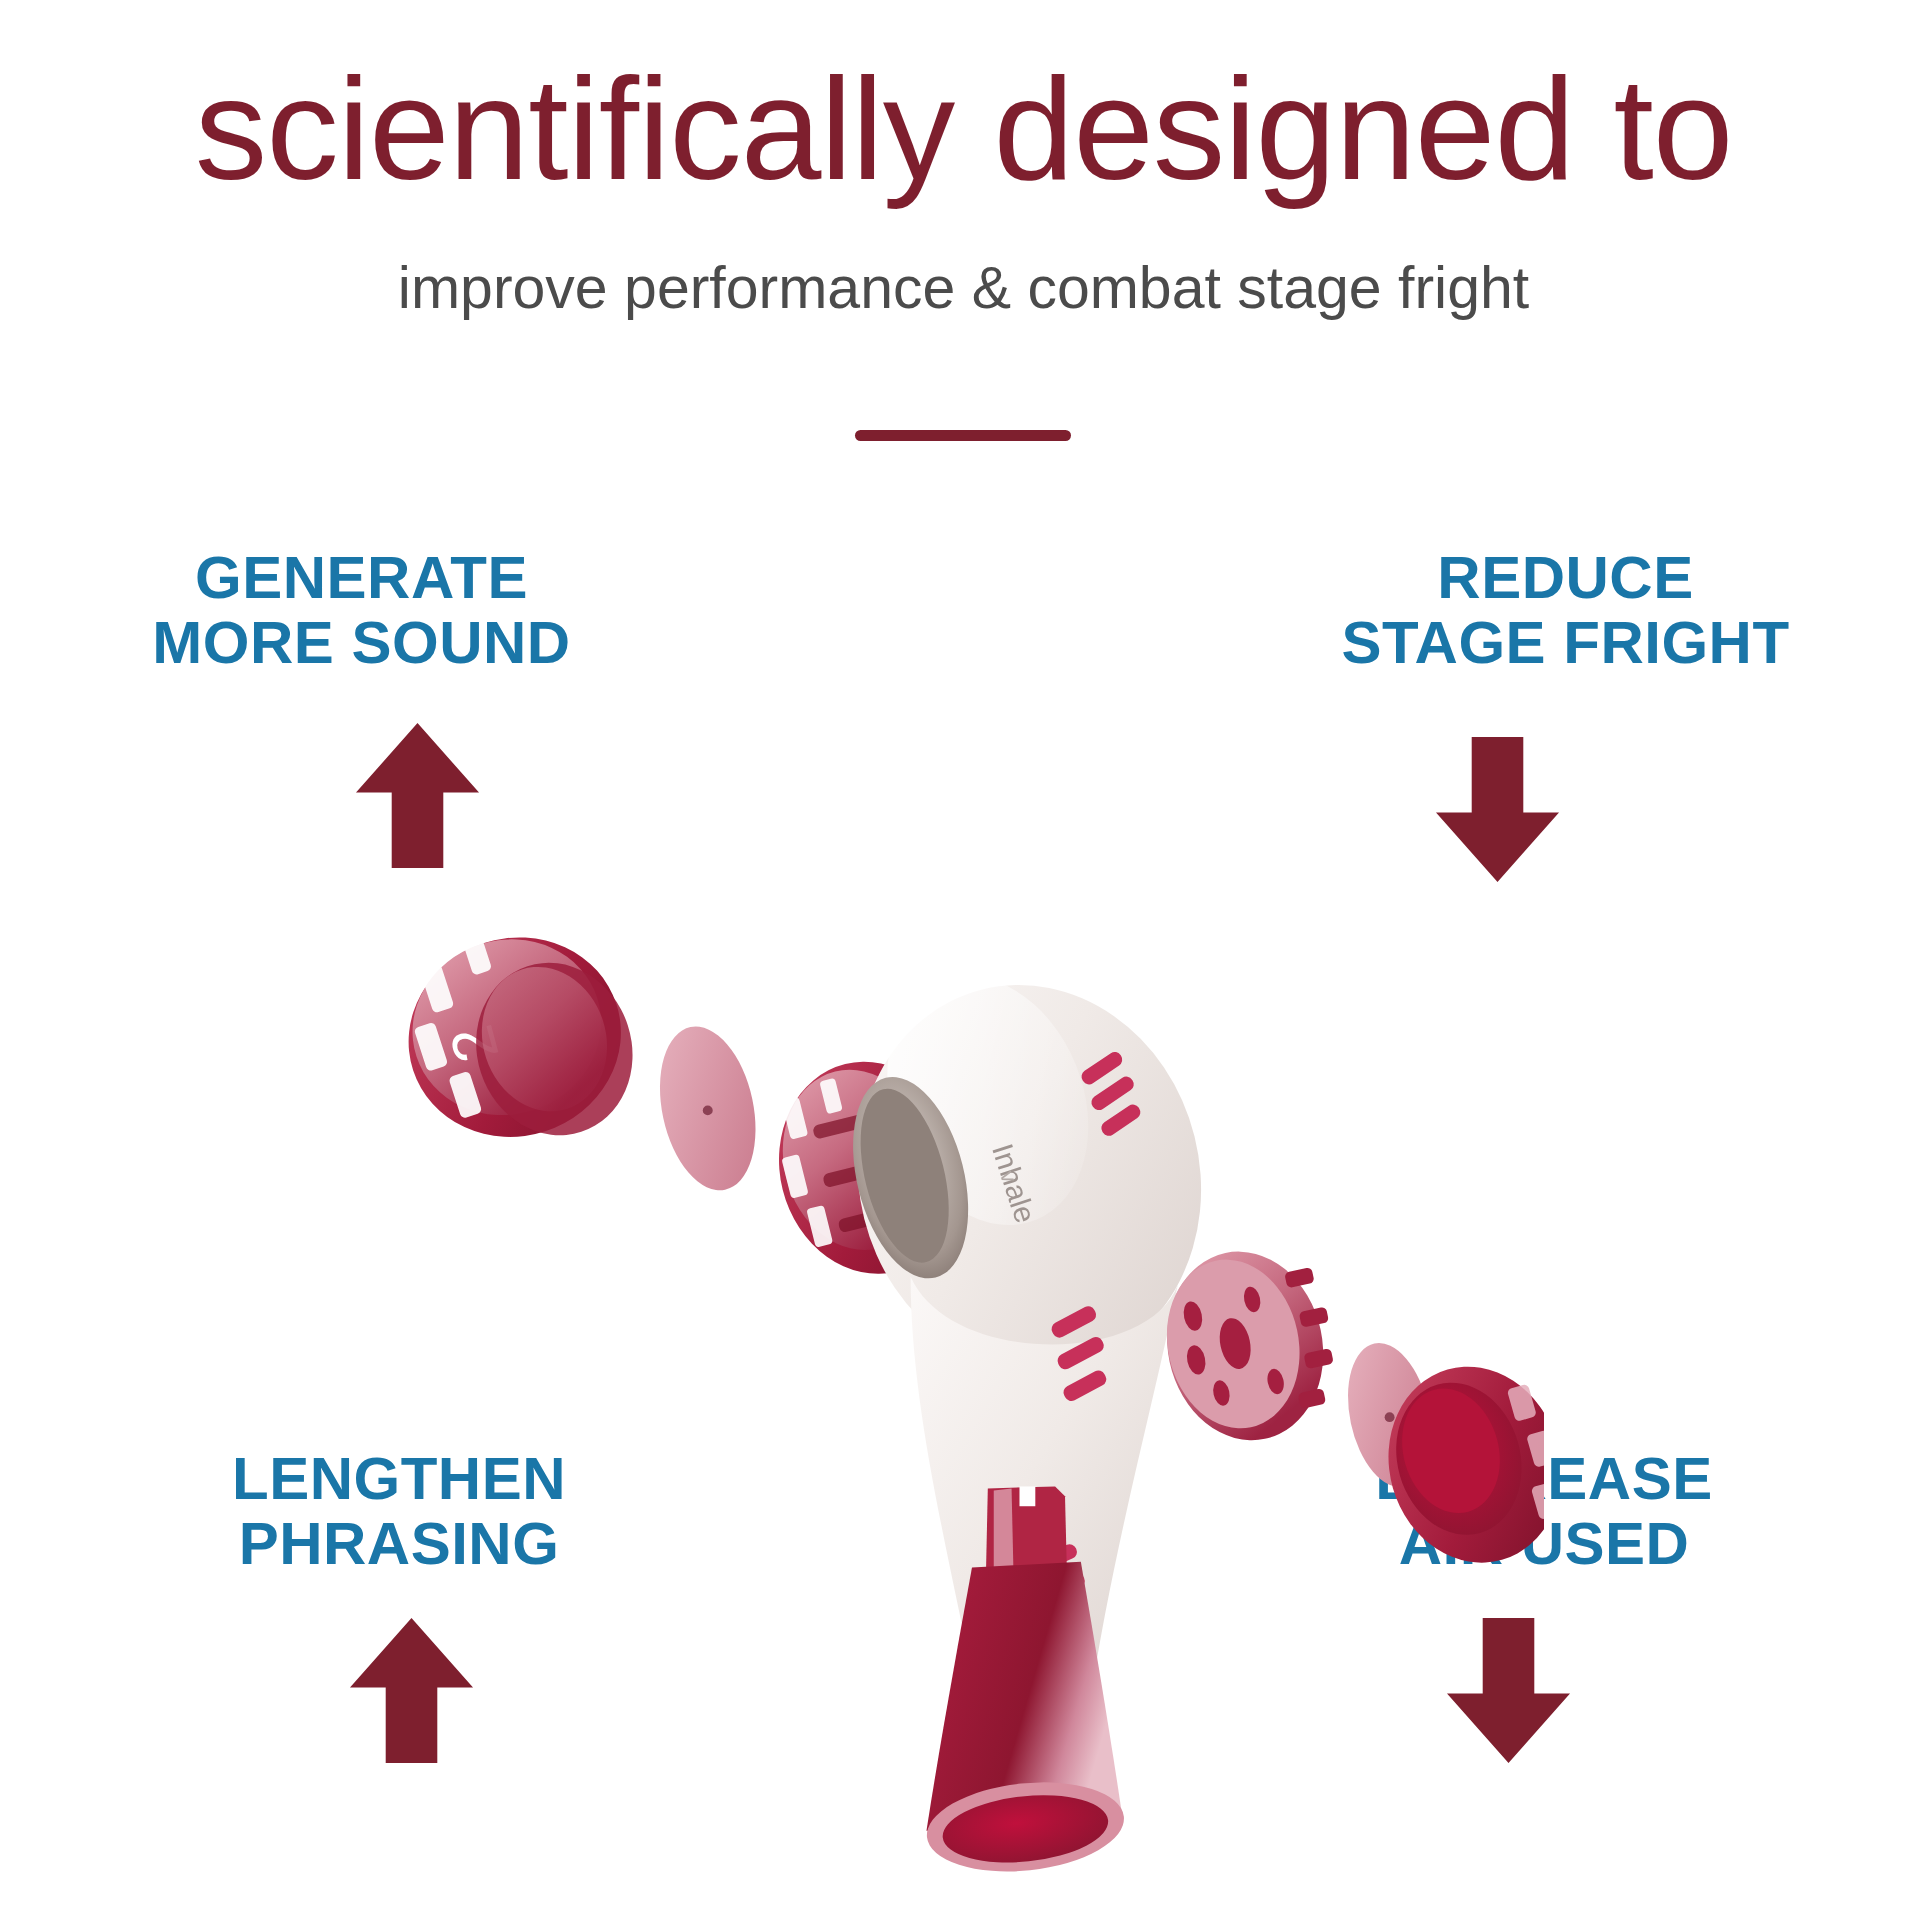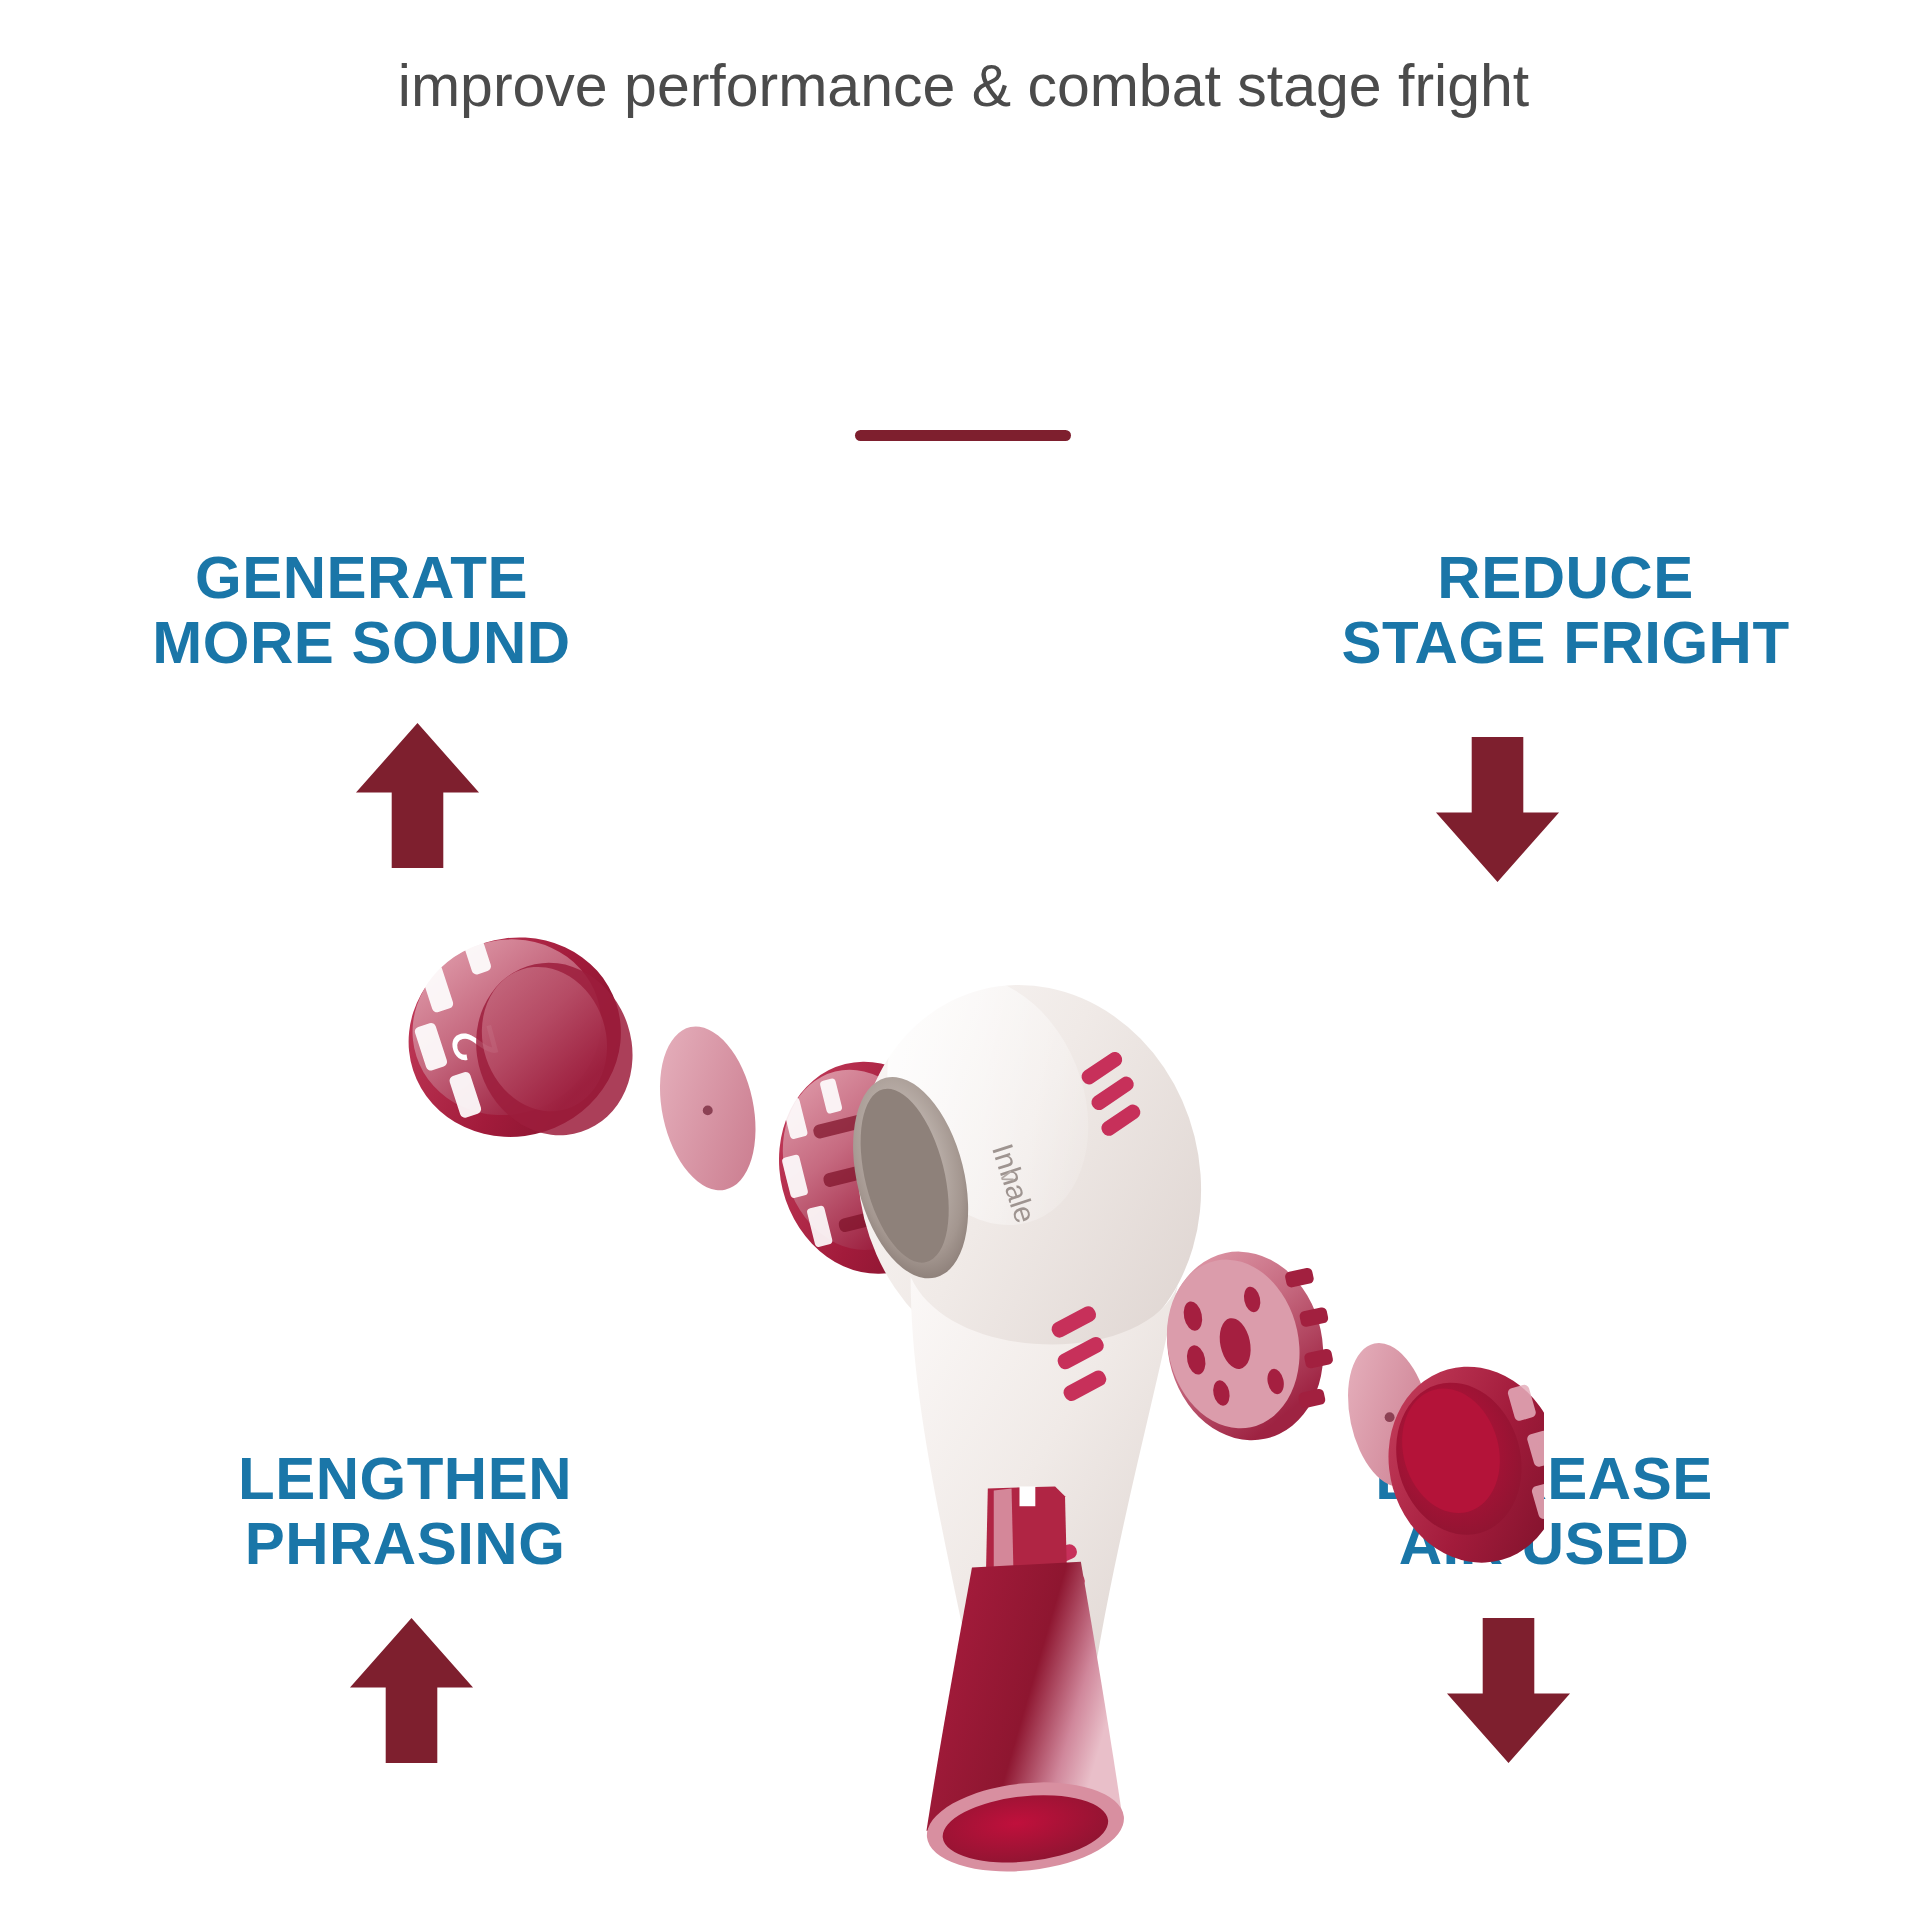--- a/index.html
+++ b/index.html
@@ -75,21 +75,21 @@
     text-align: center;
   }
   #label-reduce-stage-fright {
     top: 546px;
     left: 1204px;
     width: 723px;
     text-align: center;
   }
   #label-lengthen-phrasing {
     top: 1447px;
-    left: 14px;
+    left: 8px;
     width: 782px;
     text-align: center;
   }
   #label-decrease-air-used {
     top: 1447px;
     left: 1168px;
     width: 752px;
     text-align: center;
   }
 
@@ -110,20 +110,21 @@
     width: 1148px;
     height: 1069px;
   }
 </style>
 </head>
 <body>
 
 <div id="page">
 
   <div id="header-block">
+    <h1 id="main-title">scientifically designed to</h1>
     <p id="subtitle">improve performance &amp; combat stage fright</p>
   </div>
   <div id="divider"></div>
 
   <div class="benefit-label" id="label-generate-more-sound">GENERATE
 MORE SOUND</div>
 
   <div class="benefit-label" id="label-reduce-stage-fright">REDUCE
 STAGE FRIGHT</div>
 

